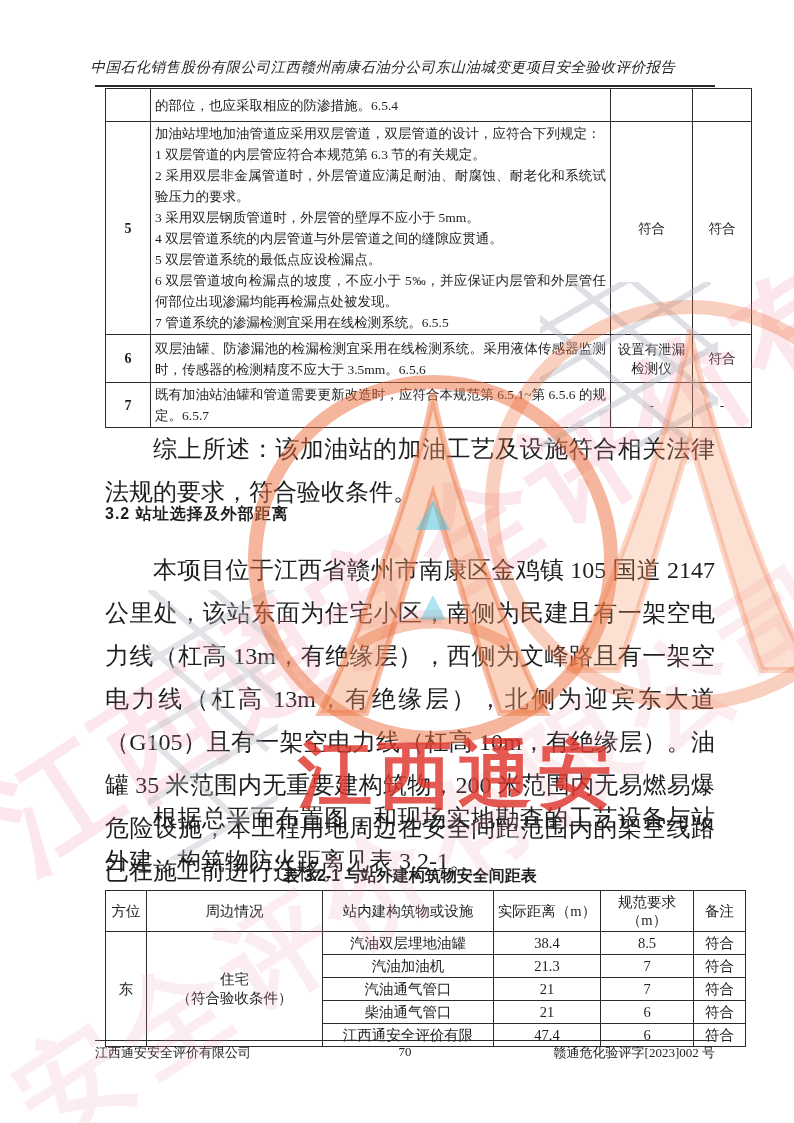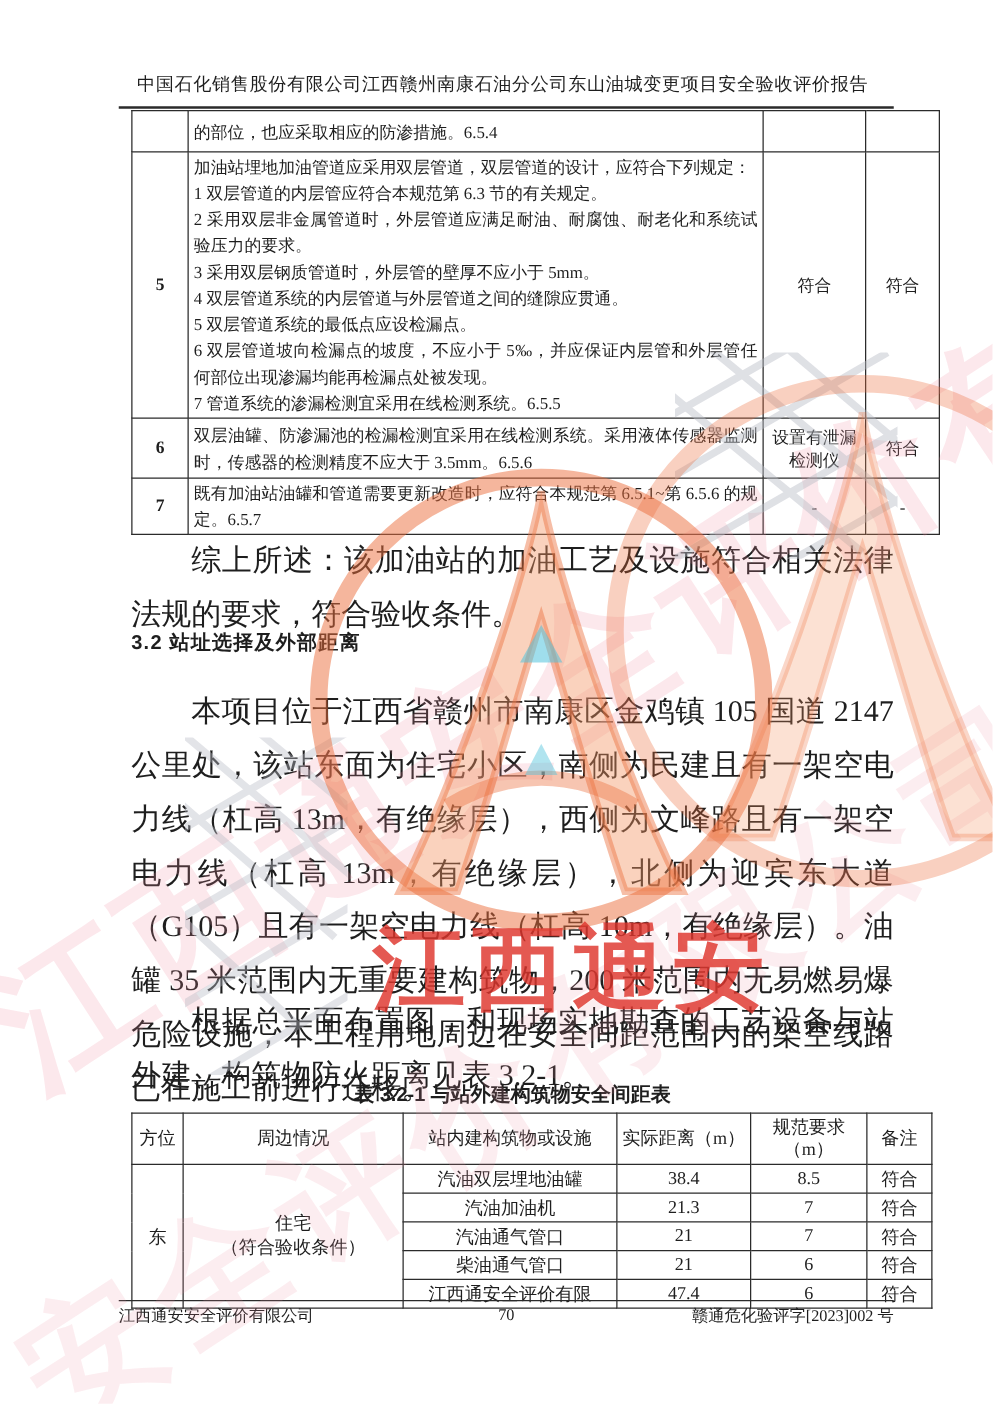--- a/index.html
+++ b/index.html
@@ -3,21 +3,21 @@
 <meta charset="utf-8">
 <style>
   html,body{margin:0;padding:0;}
   body{
     width:794px;height:1123px;position:relative;background:#ffffff;
     font-family:"Liberation Serif","DejaVu Serif",serif;color:#1e1e1e;
     overflow:hidden;
   }
   .abs{position:absolute;}
   
-  .header{top:58px;left:90px;width:624px;text-align:center;font-size:14.5px;letter-spacing:.5px;white-space:nowrap;}
+  .header{top:58px;left:71px;width:624px;text-align:center;font-size:14.5px;letter-spacing:.5px;white-space:nowrap;font-style:italic;}
   .header-rule{top:85px;left:95px;width:620px;border-top:2.5px solid #2b2b2b;}
   
   table{border-collapse:collapse;}
   .tbl1{top:88px;left:105px;width:610px;font-size:13.5px;line-height:21px;table-layout:fixed;}
   .tbl1 td{border:1.4px solid #2b2b2b;padding:1px 4px;vertical-align:middle;}
   .tbl1 .c-no{width:36px;text-align:center;font-weight:bold;font-size:14px;}
   .tbl1 .c-content{width:451px;text-align:left;white-space:pre-line;text-align:justify;}
   .tbl1 .c-measure{width:73px;text-align:center;line-height:19px;}
   .tbl1 .c-result{width:50px;text-align:center;}
   

